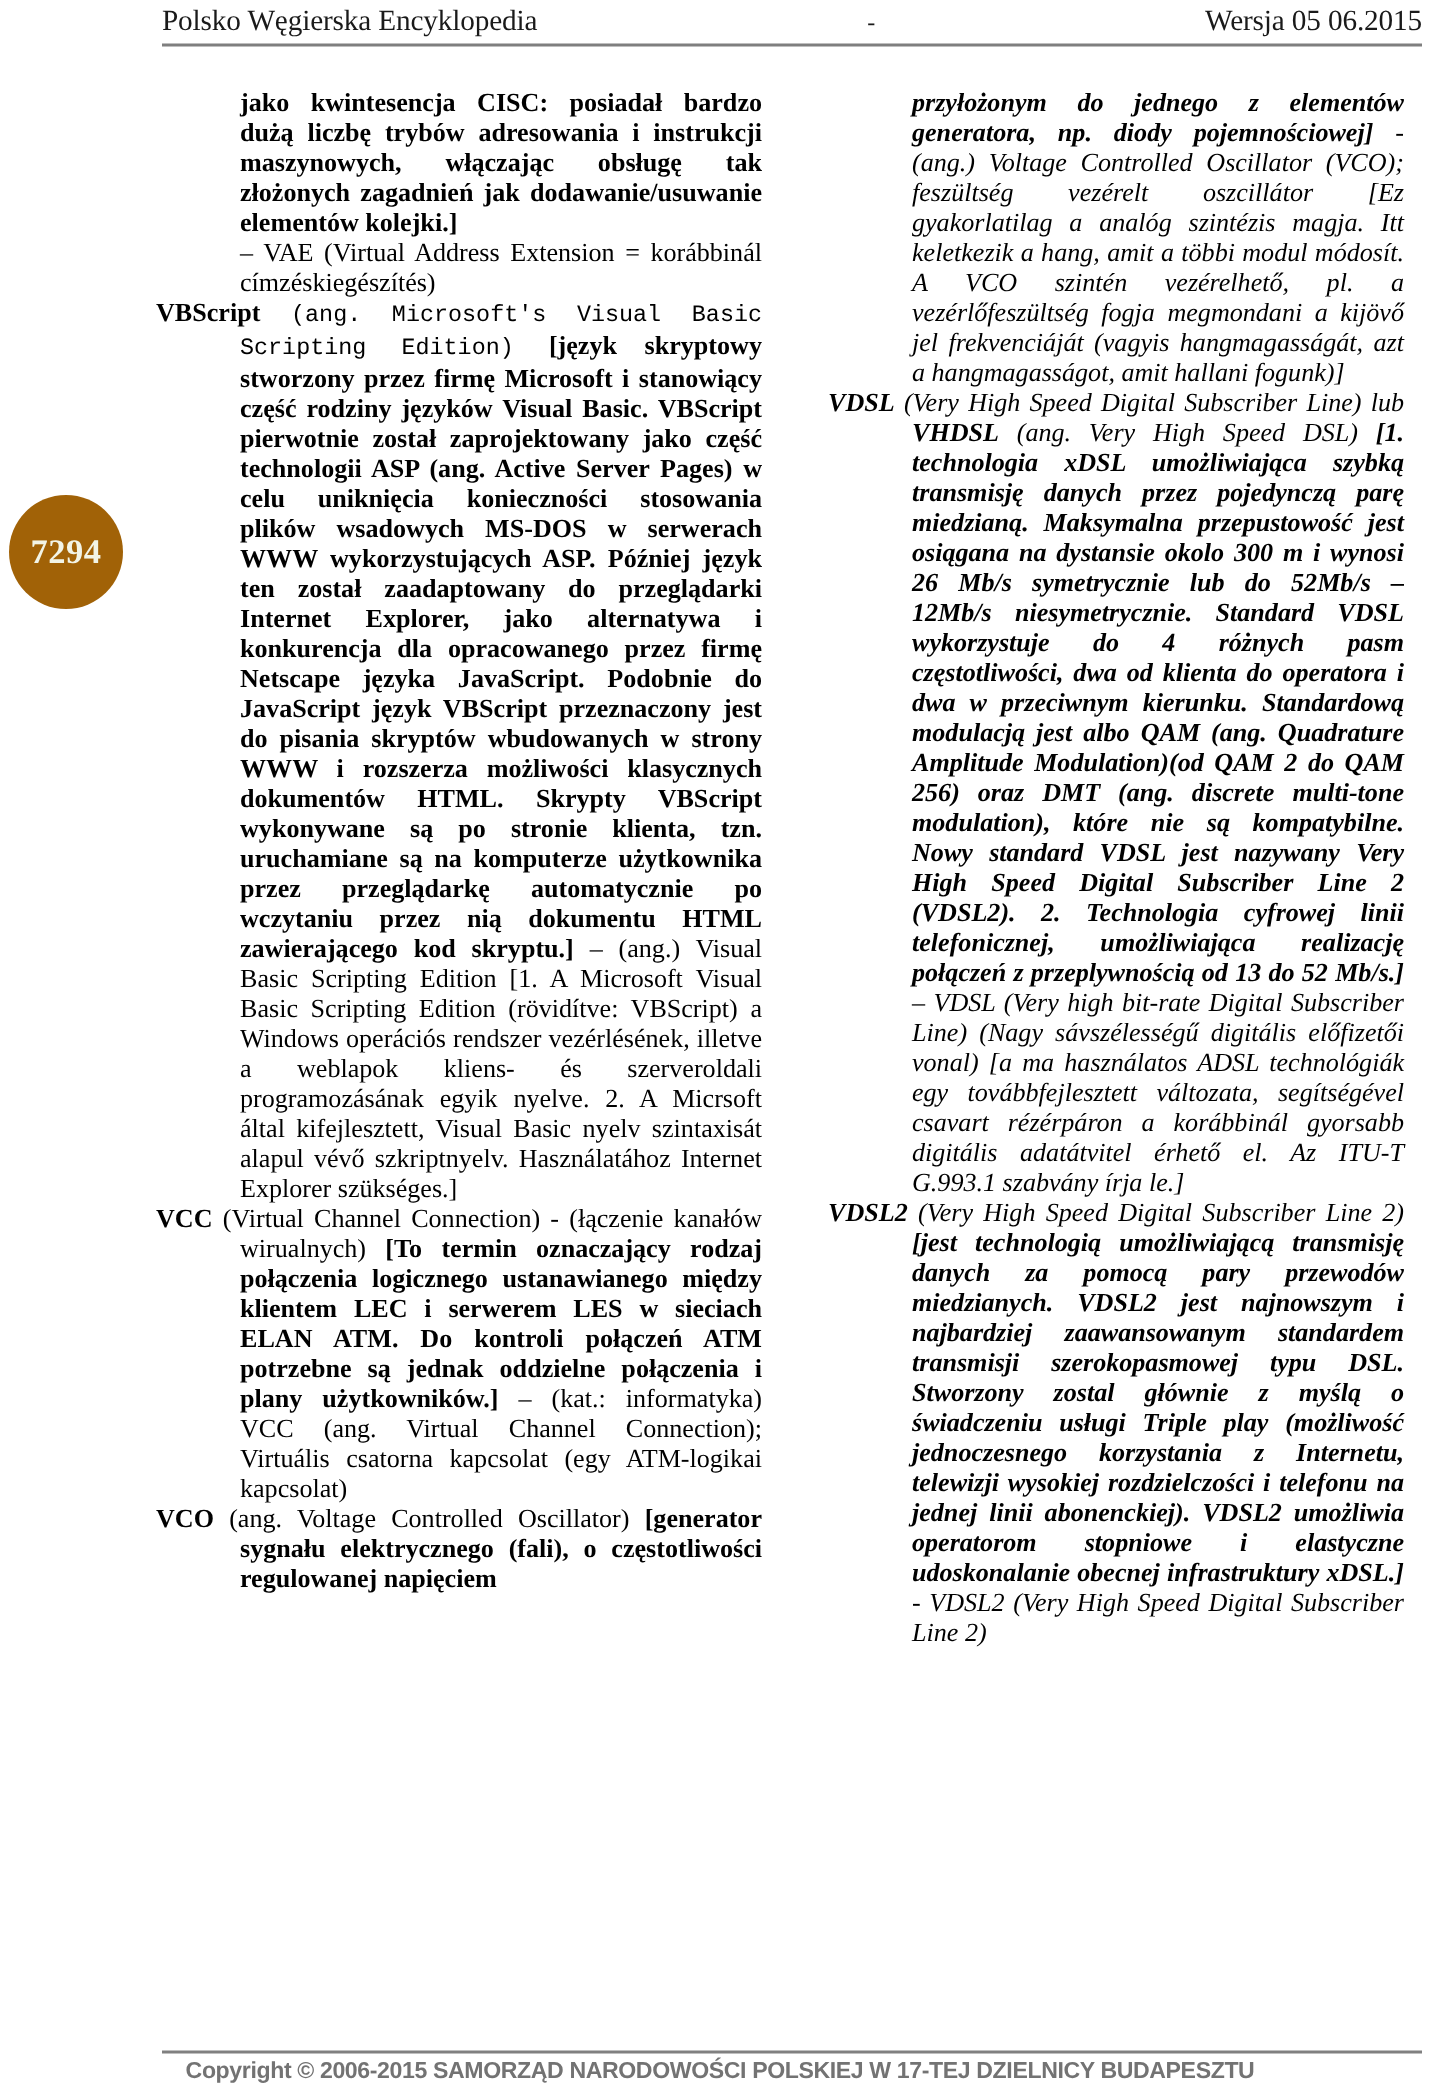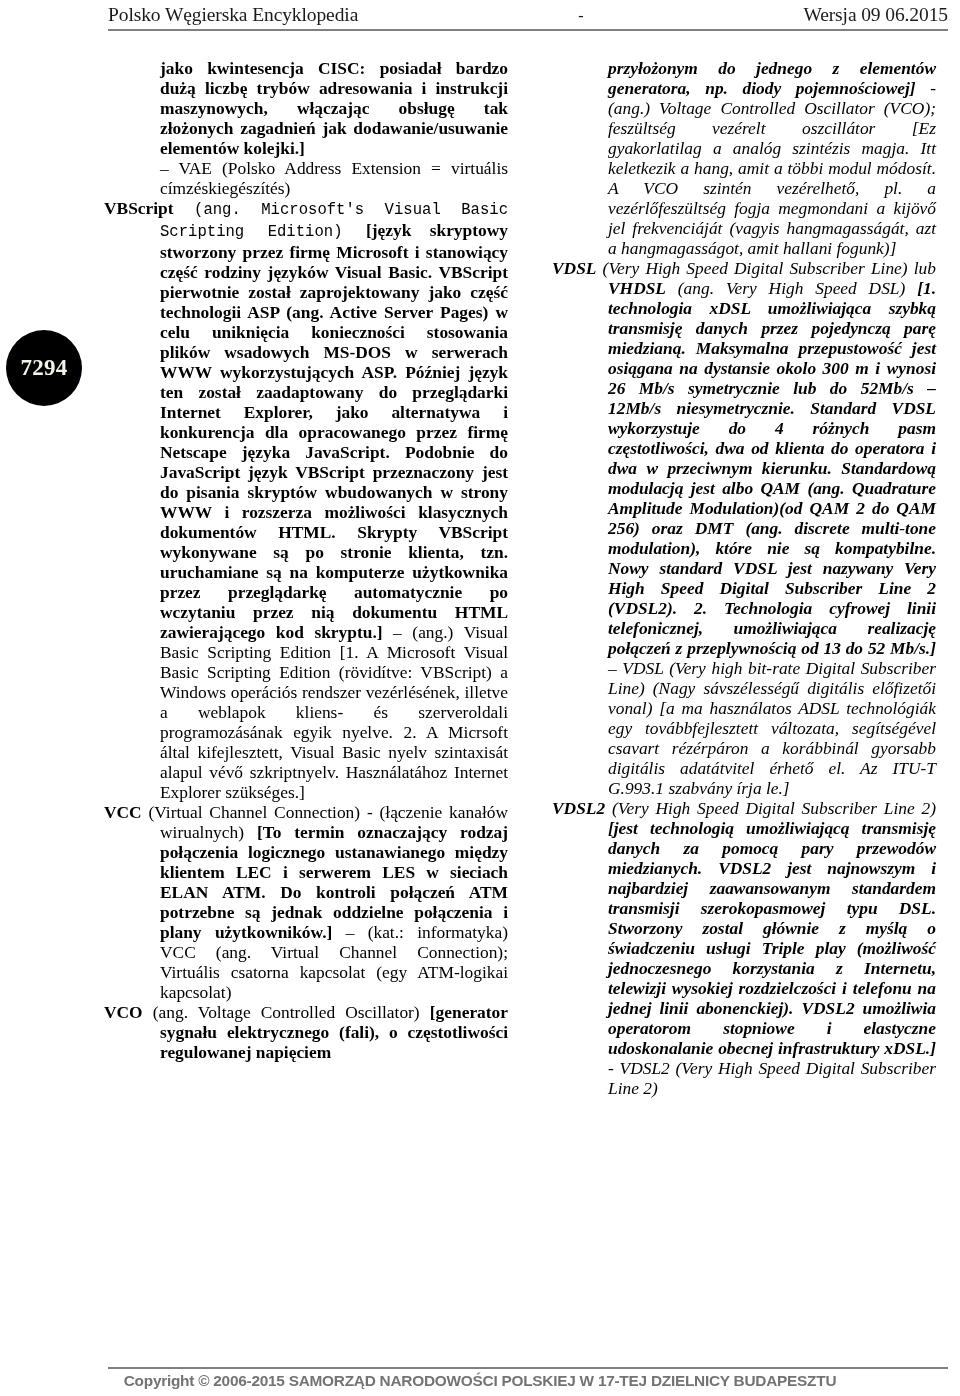--- a/index.html
+++ b/index.html
@@ -129,34 +129,34 @@
     color: #737373;
   }
 </style>
 </head>
 <body>
 
 <div class="header">
   <div class="header-inner">
     <span>Polsko Węgierska Encyklopedia</span>
     <span class="header-center">-</span>
-    <span>Wersja 09 06.2015</span>
+    <span>Wersja 05 06.2015</span>
   </div>
 </div>
 <div class="header-sep"></div>
 
-<div class="page-badge" style="background: #000000;">
+<div class="page-badge" style="background: #a16207;">
   <span>7294</span>
 </div>
 
 <div class="col col-left">
 
   <p class="entry ind"><b>jako kwintesencja CISC: posiadał bardzo dużą liczbę trybów adresowania i instrukcji maszynowych, włączając obsługę tak złożonych zagadnień jak dodawanie/usuwanie elementów kolejki.]</b></p>
 
-  <p class="entry ind"><span>– VAE (Polsko Address Extension = virtuális címzéskiegészítés)</span></p>
+  <p class="entry ind"><span>– VAE (Virtual Address Extension = korábbinál címzéskiegészítés)</span></p>
 
   <p class="entry"><b>VBScript</b><span class="sm"> (ang. Microsoft's Visual Basic Scripting Edition) </span><b>[język skryptowy stworzony przez firmę Microsoft i stanowiący część rodziny języków Visual Basic. VBScript pierwotnie został zaprojektowany jako część technologii ASP (ang. Active Server Pages) w celu uniknięcia konieczności stosowania plików wsadowych MS-DOS w serwerach WWW wykorzystujących ASP. Później język ten został zaadaptowany do przeglądarki Internet Explorer, jako alternatywa i konkurencja dla opracowanego przez firmę Netscape języka JavaScript. Podobnie do JavaScript język VBScript przeznaczony jest do pisania skryptów wbudowanych w strony WWW i rozszerza możliwości klasycznych dokumentów HTML. Skrypty VBScript wykonywane są po stronie klienta, tzn. uruchamiane są na komputerze użytkownika przez przeglądarkę automatycznie po wczytaniu przez nią dokumentu HTML zawierającego kod skryptu.]</b><span> – (ang.) Visual Basic Scripting Edition [1. A Microsoft Visual Basic Scripting Edition (rövidítve: VBScript) a Windows operációs rendszer vezérlésének, illetve a weblapok kliens- és szerveroldali programozásának egyik nyelve. 2. A Micrsoft által kifejlesztett, Visual Basic nyelv szintaxisát alapul vévő szkriptnyelv. Használatához Internet Explorer szükséges.]</span></p>
 
 
   <p class="entry"><b>VCC</b><span> (Virtual Channel Connection) - (łączenie kanałów wirualnych) </span><b>[To termin oznaczający rodzaj połączenia logicznego ustanawianego między klientem LEC i serwerem LES w sieciach ELAN ATM. Do kontroli połączeń ATM potrzebne są jednak oddzielne połączenia i plany użytkowników.]</b><span> – (kat.: informatyka) VCC (ang. Virtual Channel Connection); Virtuális csatorna kapcsolat (egy ATM-logikai kapcsolat)</span></p>
 
 
   <p class="entry"><b>VCO</b><span> (ang. Voltage Controlled Oscillator) </span><b>[generator sygnału elektrycznego (fali), o częstotliwości regulowanej napięciem</b></p>
 
 </div>

